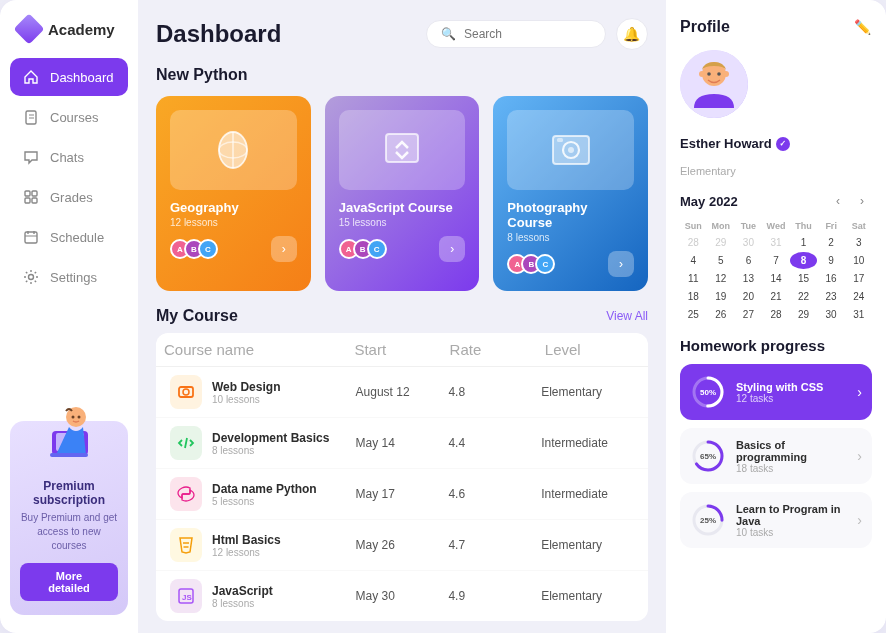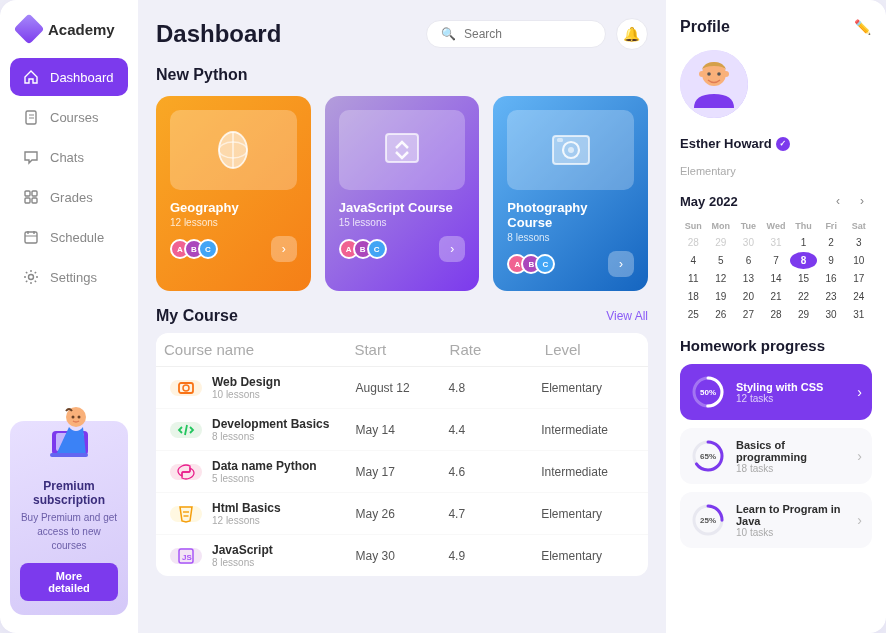--- a/index.html
+++ b/index.html
@@ -291,21 +291,21 @@
       border-bottom: 1px solid #f8f8f8;
     }
     .table-row:last-child { border-bottom: none; }
     .course-row-name {
       display: flex;
       align-items: center;
       gap: 10px;
     }
     .course-icon-box {
       width: 32px;
-      height: 16px;
+      height: 34px;
       border-radius: 8px;
       display: flex;
       align-items: center;
       justify-content: center;
       font-size: 14px;
       flex-shrink: 0;
     }
     .ci-web { background: #fff3e0; }
     .ci-dev { background: #e8f5e9; }
     .ci-python { background: #fce4ec; }

